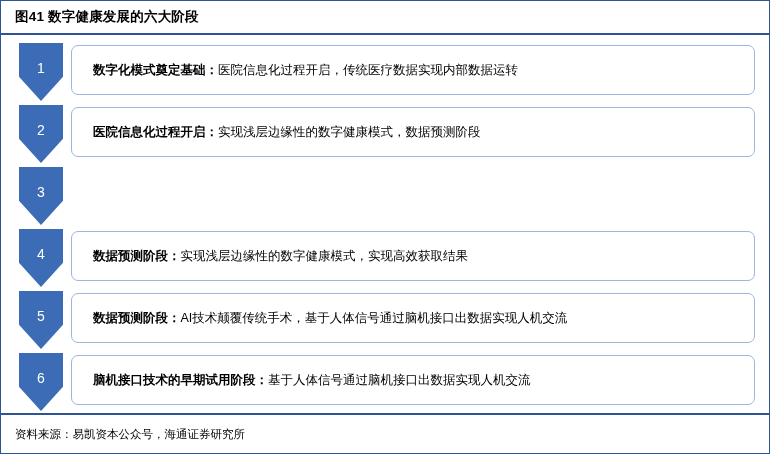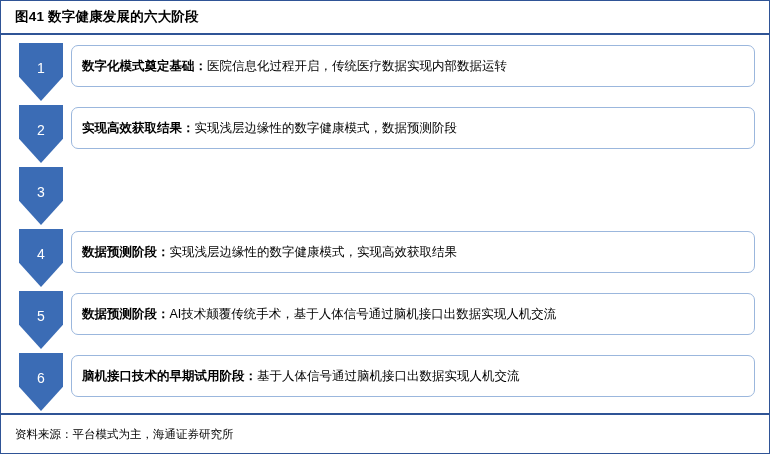--- a/index.html
+++ b/index.html
@@ -75,29 +75,29 @@
     color: #ffffff;
     font-size: 14px;
     font-weight: normal;
     margin-top: 17px;
     font-family: "Liberation Sans", sans-serif;
   }
   
   .box {
     position: relative;
     flex: 1 1 auto;
-    height: 42px;
+    height: 50px;
     margin-top: 2px;
     margin-left: 2px;
     border: 1px solid #9bb7dd;
     border-radius: 7px;
     background: #ffffff;
     display: flex;
     align-items: center;
-    padding: 0 10px;
+    padding: 0 21px;
     box-sizing: border-box;
   }
   .box-text {
     font-size: 12.5px;
     line-height: 16px;
     color: #000000;
     white-space: nowrap;
   }
   .box-text b {
     font-weight: bold;
@@ -142,21 +142,21 @@
       </div>
     </div>
 
     <div class="row">
       <div class="chev-col">
         <div class="chev">
           <span class="chev-num">2</span>
         </div>
       </div>
       <div class="box">
-        <span class="box-text"><b>实现高效获取结果：</b><span>实现浅层边缘性的数字健康模式，数据预测阶段</span></span>
+        <span class="box-text"><b>医院信息化过程开启：</b><span>实现浅层边缘性的数字健康模式，数据预测阶段</span></span>
       </div>
     </div>
 
     <div class="row">
       <div class="chev-col">
         <div class="chev">
           <span class="chev-num">3</span>
         </div>
       </div>
     </div>
@@ -190,16 +190,16 @@
         </div>
       </div>
       <div class="box">
         <span class="box-text"><b>脑机接口技术的早期试用阶段：</b><span>基于人体信号通过脑机接口出数据实现人机交流</span></span>
       </div>
     </div>
 
   </div>
 
   <div class="footer">
-    <span class="footer-text">资料来源：平台模式为主，海通证券研究所</span>
+    <span class="footer-text">资料来源：易凯资本公众号，海通证券研究所</span>
   </div>
 
 </div>
 
 </body></html>

